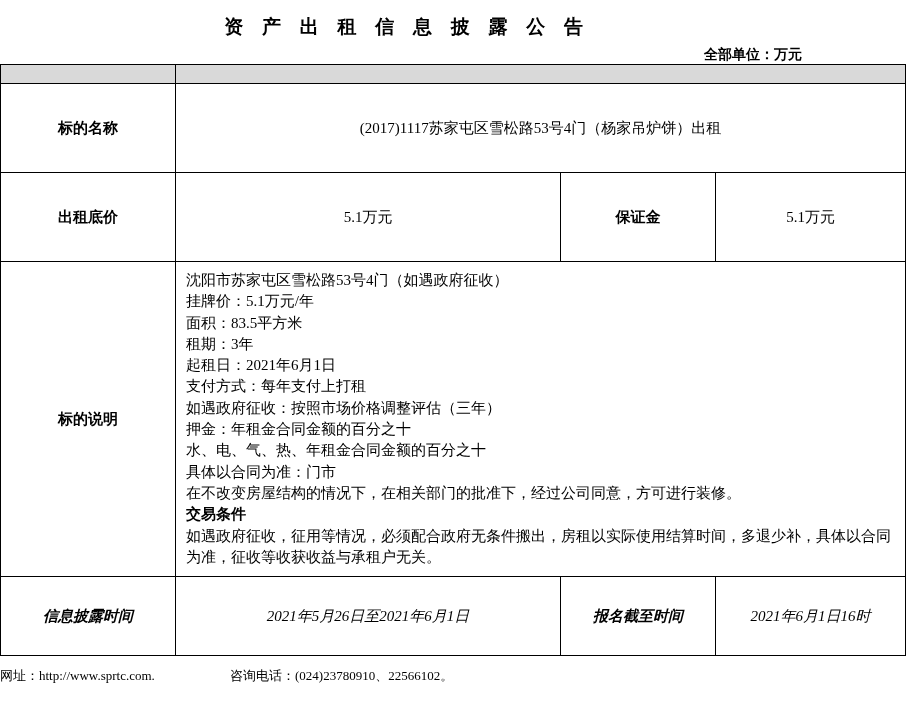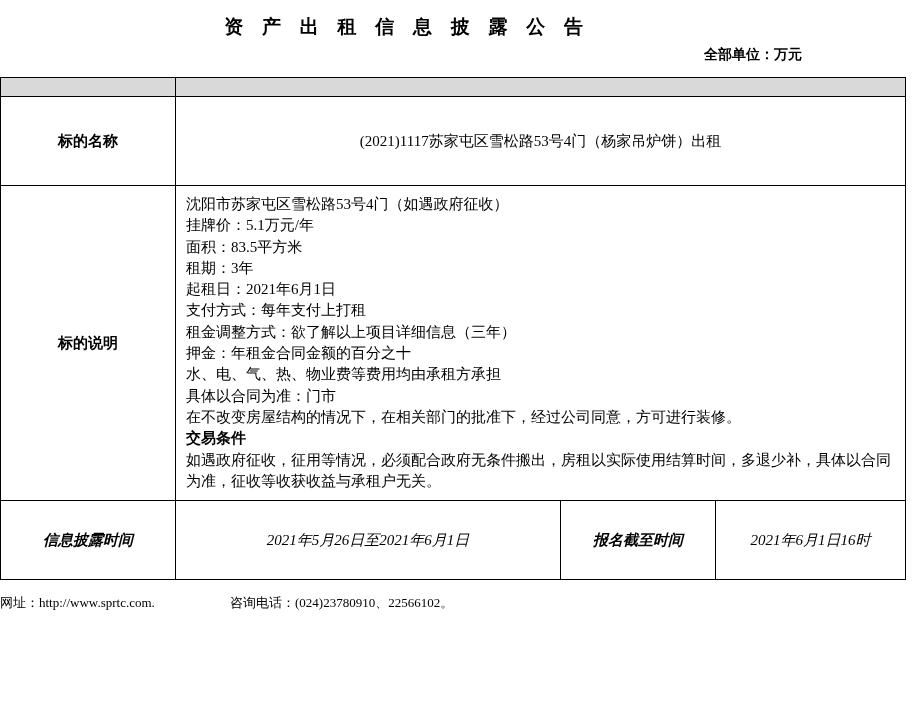--- a/index.html
+++ b/index.html
@@ -32,21 +32,21 @@
   .unit-line {
     text-align: right;
     font-size: 14px;
     font-weight: bold;
     padding-right: 12px;
     padding-bottom: 0;
   }
   table.main {
     border-collapse: collapse;
     width: 905px;
-    margin: 13px auto;
+    margin: 0 auto;
     table-layout: fixed;
   }
   table.main td {
     border: 1px solid #000000;
     vertical-align: middle;
     font-size: 15px;
   }
   .hdr-row td {
     height: 18px;
     background: #d9d9d9;
@@ -105,37 +105,43 @@
       <col style="width:190px">
     </colgroup>
     <tbody>
       <tr class="hdr-row">
         <td></td>
         <td colspan="3"></td>
       </tr>
 
       <tr class="row-name">
         <td class="lbl">标的名称</td>
-        <td class="val-center" colspan="3">(2021)1117苏家屯区雪松路53号4门（杨家吊炉饼）出租</td>
+        <td class="val-center" colspan="3">(2017)1117苏家屯区雪松路53号4门（杨家吊炉饼）出租</td>
       </tr>
 
+      <tr class="row-price">
+        <td class="lbl">出租底价</td>
+        <td class="val-center">5.1万元</td>
+        <td class="lbl">保证金</td>
+        <td class="val-center">5.1万元</td>
+      </tr>
 
       <tr>
         <td class="lbl">标的说明</td>
         <td class="desc-cell" colspan="3">
           <div>
             <div>沈阳市苏家屯区雪松路53号4门（如遇政府征收）</div>
             <div>挂牌价：5.1万元/年</div>
             <div>面积：83.5平方米</div>
             <div>租期：3年</div>
             <div>起租日：2021年6月1日</div>
             <div>支付方式：每年支付上打租</div>
-            <div>租金调整方式：欲了解以上项目详细信息（三年）</div>
+            <div>如遇政府征收：按照市场价格调整评估（三年）</div>
             <div>押金：年租金合同金额的百分之十</div>
-            <div>水、电、气、热、物业费等费用均由承租方承担</div>
+            <div>水、电、气、热、年租金合同金额的百分之十</div>
             <div>具体以合同为准：门市</div>
             <div>在不改变房屋结构的情况下，在相关部门的批准下，经过公司同意，方可进行装修。</div>
           </div>
           <div class="bold">交易条件</div>
           <div>如遇政府征收，征用等情况，必须配合政府无条件搬出，房租以实际使用结算时间，多退少补，具体以合同为准，征收等收获收益与承租户无关。</div>
         </td>
       </tr>
 
       <tr class="row-time">
         <td class="lbl">信息披露时间</td>

